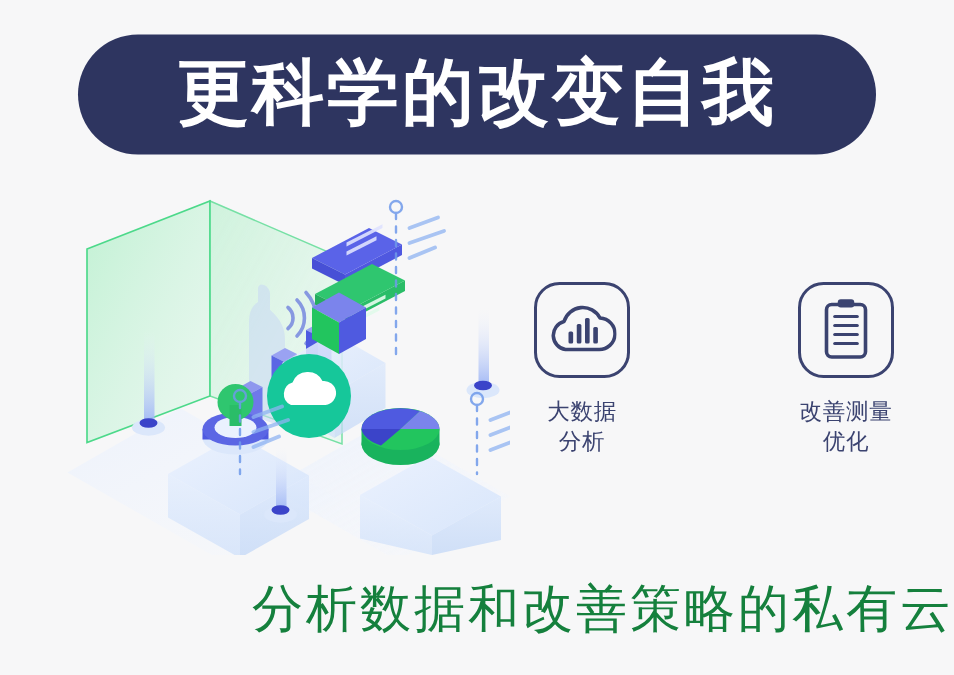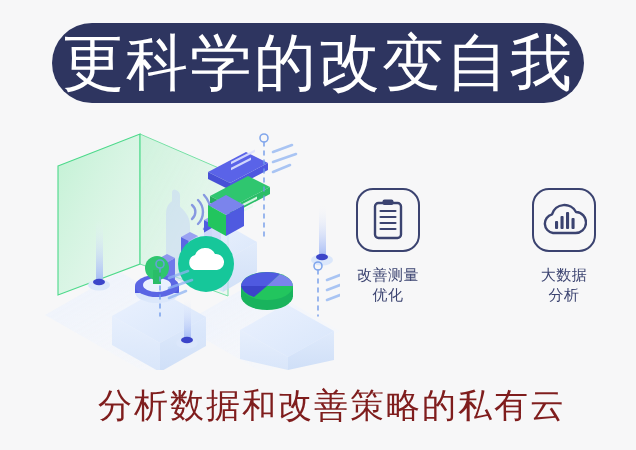--- a/index.html
+++ b/index.html
@@ -11,28 +11,28 @@
   }
   .stage{position:absolute;inset:0;}
 
   
   .title-pill{
     position:absolute;left:52px;top:23px;width:532px;height:80px;
     background:#2e3560;border-radius:40px;
     display:flex;align-items:center;justify-content:center;
   }
   .title-text{
-    color:#ffffff;font-size:62px;line-height:1;
-    letter-spacing:2px;font-weight:400;white-space:nowrap;
+    color:#ffffff;font-size:48px;line-height:1;
+    letter-spacing:2px;font-weight:700;white-space:nowrap;
   }
 
   
   .tagline{
-    position:absolute;left:0;right:0;top:383px;text-align:center;
-    color:#7f1d1d;font-size:34px;letter-spacing:2px;font-weight:400;padding-left:28px;
+    position:absolute;left:0;right:0;top:383px;text-align:right;
+    color:#15803d;font-size:34px;letter-spacing:2px;font-weight:400;padding-left:28px;
   }
 
   
   .illus{position:absolute;left:40px;top:120px;width:300px;height:250px;}
   .illus svg{display:block;}
 
   
   .features{
     position:absolute;left:352px;top:188px;width:248px;height:145px;
     display:flex;justify-content:space-between;align-items:flex-start;
@@ -222,52 +222,52 @@
         <line x1="129" y1="168" x2="152" y2="160"></line>
         <line x1="129" y1="178" x2="146" y2="171"></line>
         <line x1="287" y1="160" x2="300" y2="155"></line>
         <line x1="287" y1="170" x2="300" y2="165"></line>
         <line x1="287" y1="180" x2="300" y2="175"></line>
       </g>
     </svg>
   </div>
 
   <div class="features">
+
+    <div class="feature">
+      <div class="feat-box">
+        <svg width="46" height="42" viewBox="0 0 46 42">
+          <path d="M12,34 a9.5,9.5 0 0 1 -1,-18.6 a13,13 0 0 1 24,-2.4 a9,9 0 0 1 -1,21 z" fill="none" stroke="#3b4370" stroke-width="2.4" stroke-linejoin="round"></path>
+          <g fill="#3b4370">
+            <rect x="14" y="22" width="3.1" height="8" rx="1"></rect>
+            <rect x="19.5" y="17" width="3.1" height="13" rx="1"></rect>
+            <rect x="25" y="13" width="3.1" height="17" rx="1"></rect>
+            <rect x="30.5" y="19" width="3.1" height="11" rx="1"></rect>
+          </g>
+        </svg>
+      </div>
+      <div class="feat-label">大数据
+分析</div>
+    </div>
 
     <div class="feature">
       <div class="feat-box">
         <svg width="42" height="46" viewBox="0 0 42 46">
           <rect x="8" y="6" width="26" height="35" rx="3.5" fill="none" stroke="#3b4370" stroke-width="2.4"></rect>
           <rect x="15.5" y="2.5" width="11" height="5.5" rx="2" fill="#3b4370"></rect>
           <g stroke="#3b4370" stroke-width="2.1" stroke-linecap="round">
             <line x1="13.5" y1="14" x2="28.5" y2="14"></line>
             <line x1="13.5" y1="20" x2="28.5" y2="20"></line>
             <line x1="13.5" y1="26" x2="28.5" y2="26"></line>
             <line x1="13.5" y1="32" x2="28.5" y2="32"></line>
           </g>
         </svg>
       </div>
       <div class="feat-label">改善测量
 优化</div>
     </div>
 
-    <div class="feature">
-      <div class="feat-box">
-        <svg width="46" height="42" viewBox="0 0 46 42">
-          <path d="M12,34 a9.5,9.5 0 0 1 -1,-18.6 a13,13 0 0 1 24,-2.4 a9,9 0 0 1 -1,21 z" fill="none" stroke="#3b4370" stroke-width="2.4" stroke-linejoin="round"></path>
-          <g fill="#3b4370">
-            <rect x="14" y="22" width="3.1" height="8" rx="1"></rect>
-            <rect x="19.5" y="17" width="3.1" height="13" rx="1"></rect>
-            <rect x="25" y="13" width="3.1" height="17" rx="1"></rect>
-            <rect x="30.5" y="19" width="3.1" height="11" rx="1"></rect>
-          </g>
-        </svg>
-      </div>
-      <div class="feat-label">大数据
-分析</div>
-    </div>
-
 
   </div>
 
   <div class="tagline">分析数据和改善策略的私有云</div>
 
 </div>
 
 </body></html>

